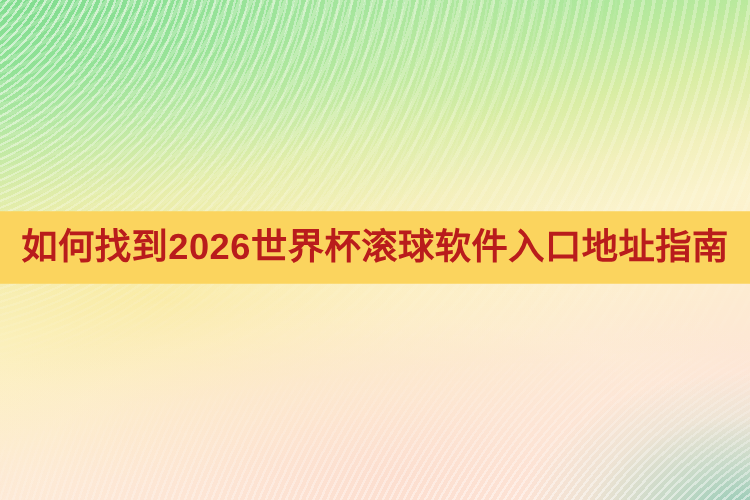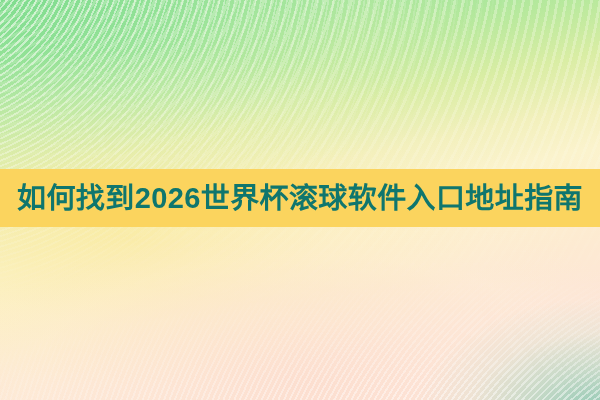--- a/index.html
+++ b/index.html
@@ -192,21 +192,21 @@
     right: 0;
     top: 169px;
     height: 58px;
     background: #fbd45e;
     display: flex;
     align-items: center;
     justify-content: center;
   }
 
   .title-text {
-    color: #0f766e;
+    color: #b91c1c;
     font-size: 29px;
     font-weight: 700;
     letter-spacing: 0.4px;
     line-height: 1;
     white-space: nowrap;
     font-family: "Liberation Sans", "DejaVu Sans", sans-serif;
   }
 </style>
 </head>
 <body>

